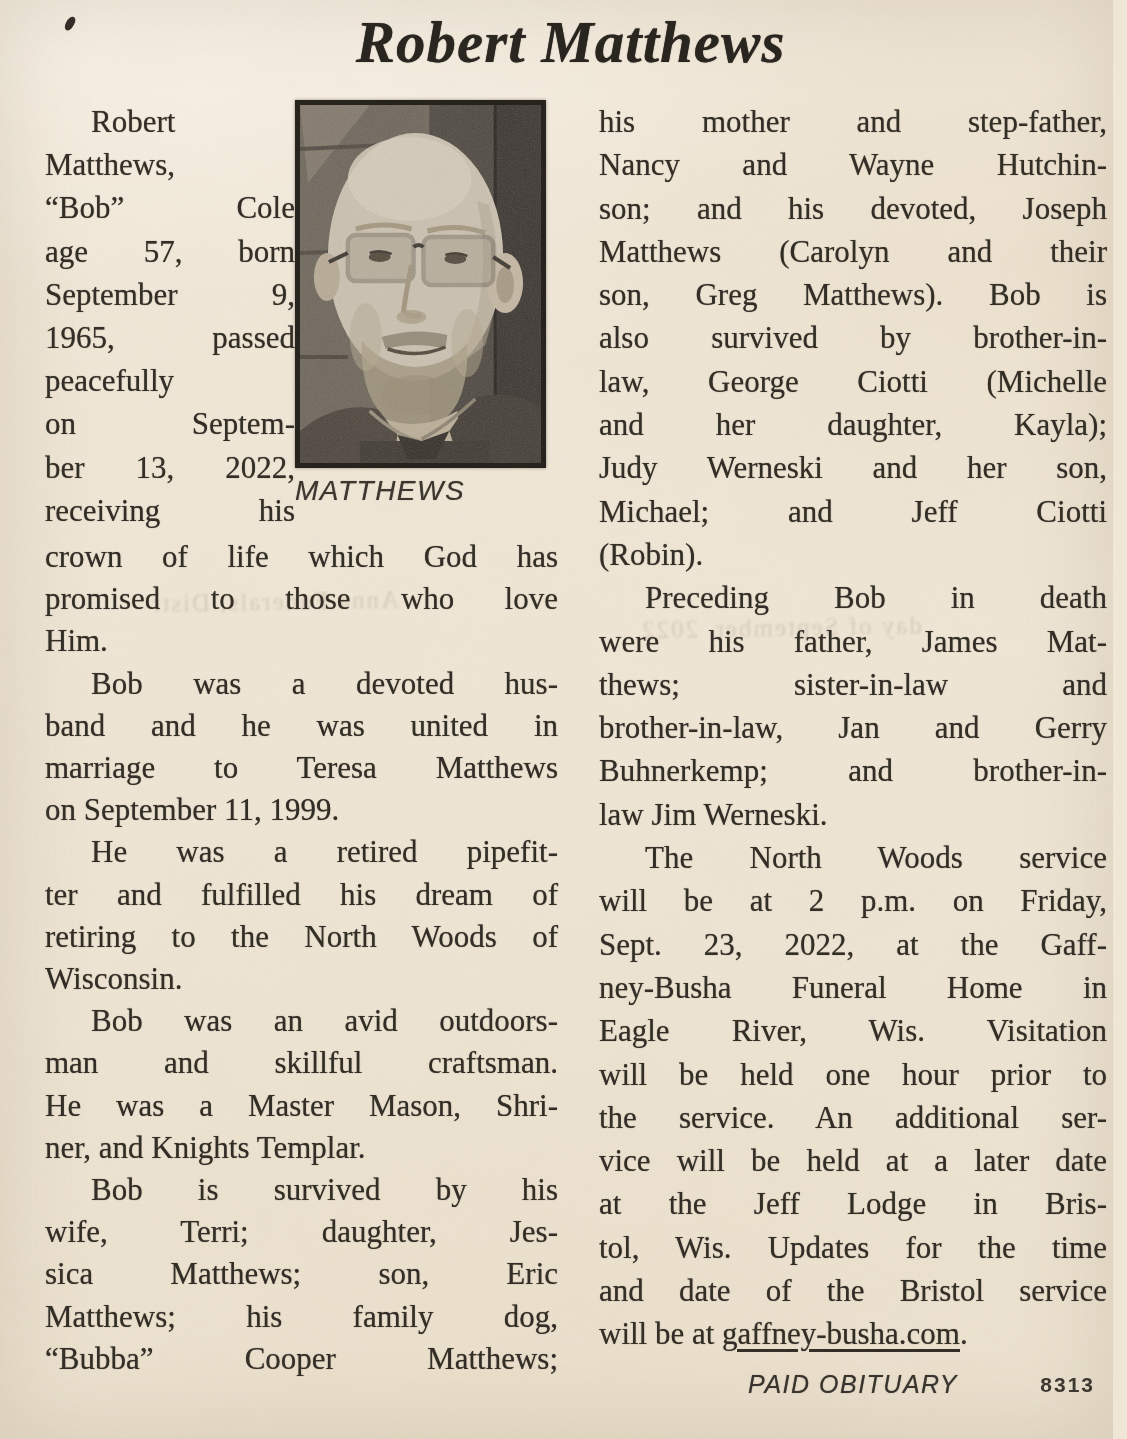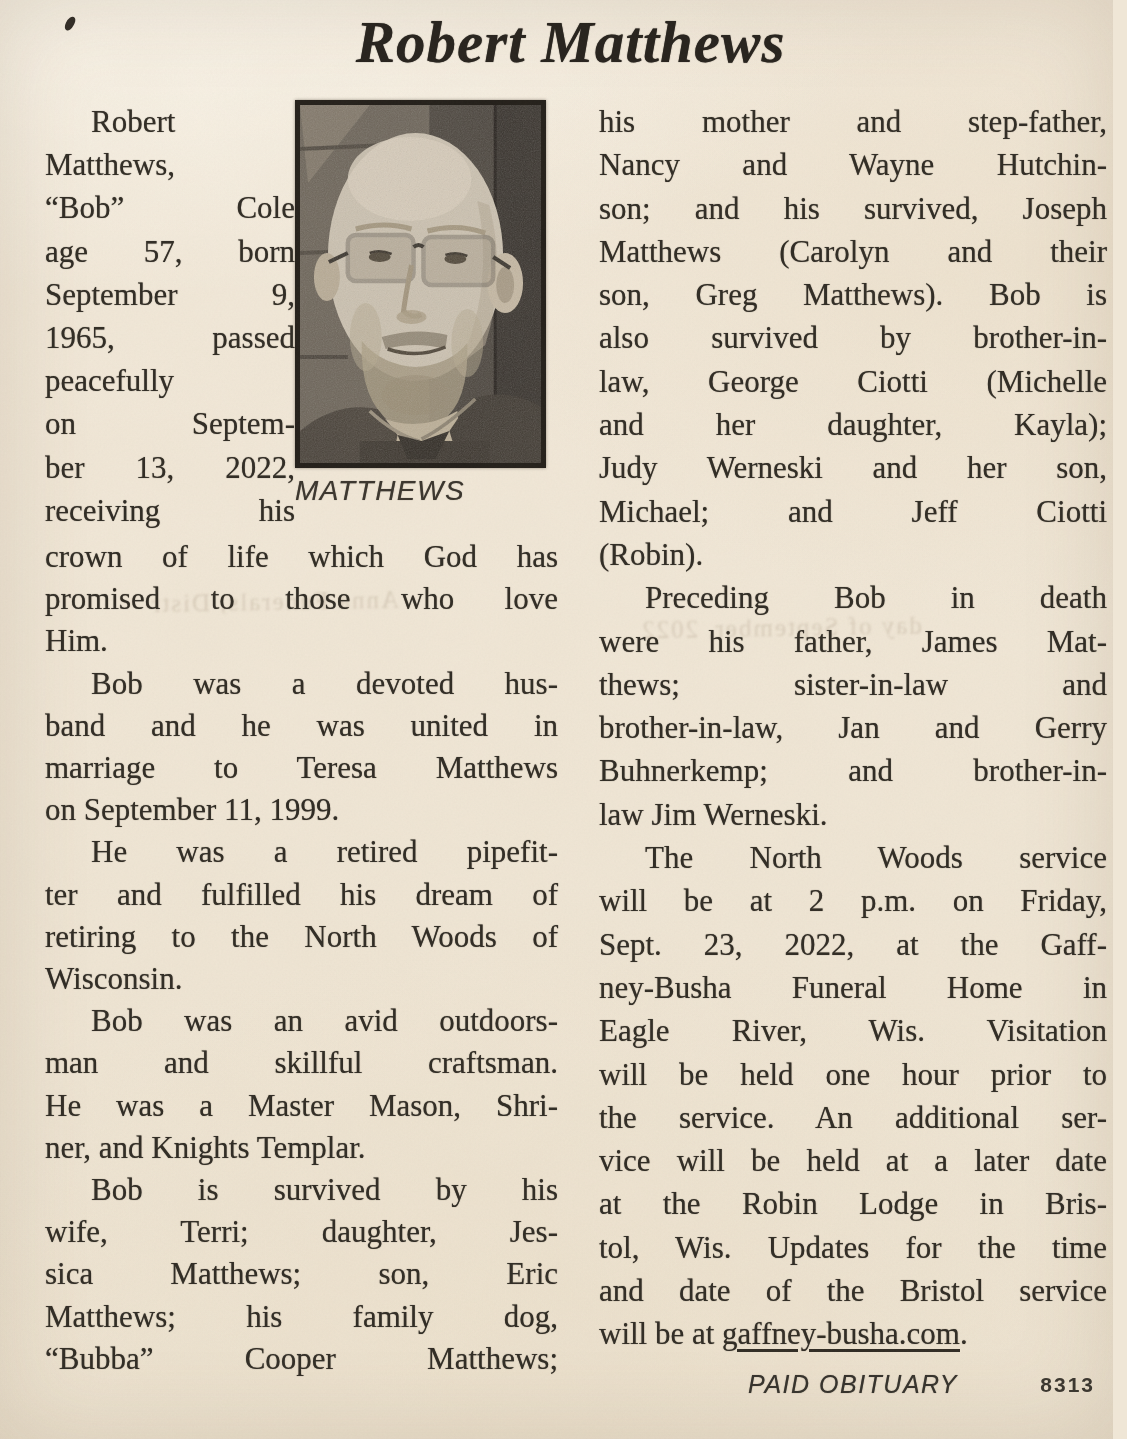--- a/index.html
+++ b/index.html
@@ -203,21 +203,21 @@
         <div class="line">sica Matthews; son, Eric</div>
         <div class="line">Matthews; his family dog,</div>
         <div class="line">“Bubba” Cooper Matthews;</div>
       </div>
   </div>
 
   <div class="col col-right">
     <div class="lines right-lines">
         <div class="line">his mother and step-father,</div>
         <div class="line">Nancy and Wayne Hutchin-</div>
-        <div class="line">son; and his survived, Joseph</div>
+        <div class="line">son; and his devoted, Joseph</div>
         <div class="line">Matthews (Carolyn and their</div>
         <div class="line">son, Greg Matthews). Bob is</div>
         <div class="line">also survived by brother-in-</div>
         <div class="line">law, George Ciotti (Michelle</div>
         <div class="line">and her daughter, Kayla);</div>
         <div class="line">Judy Werneski and her son,</div>
         <div class="line">Michael; and Jeff Ciotti</div>
         <div class="line end">(Robin).</div>
         <div class="line indent">Preceding Bob in death</div>
         <div class="line">were his father, James Mat-</div>
@@ -226,21 +226,21 @@
         <div class="line">Buhnerkemp; and brother-in-</div>
         <div class="line end">law Jim Werneski.</div>
         <div class="line indent">The North Woods service</div>
         <div class="line">will be at 2 p.m. on Friday,</div>
         <div class="line">Sept. 23, 2022, at the Gaff-</div>
         <div class="line">ney-Busha Funeral Home in</div>
         <div class="line">Eagle River, Wis. Visitation</div>
         <div class="line">will be held one hour prior to</div>
         <div class="line">the service. An additional ser-</div>
         <div class="line">vice will be held at a later date</div>
-        <div class="line">at the Robin Lodge in Bris-</div>
+        <div class="line">at the Jeff Lodge in Bris-</div>
         <div class="line">tol, Wis. Updates for the time</div>
         <div class="line">and date of the Bristol service</div>
         <div class="line end">will be at <span class="u">gaffney-busha.com</span>.</div>
       </div>
     <div class="footer-row">
       <span class="paid">PAID OBITUARY</span>
       <span class="code">8313</span>
     </div>
   </div>
 

